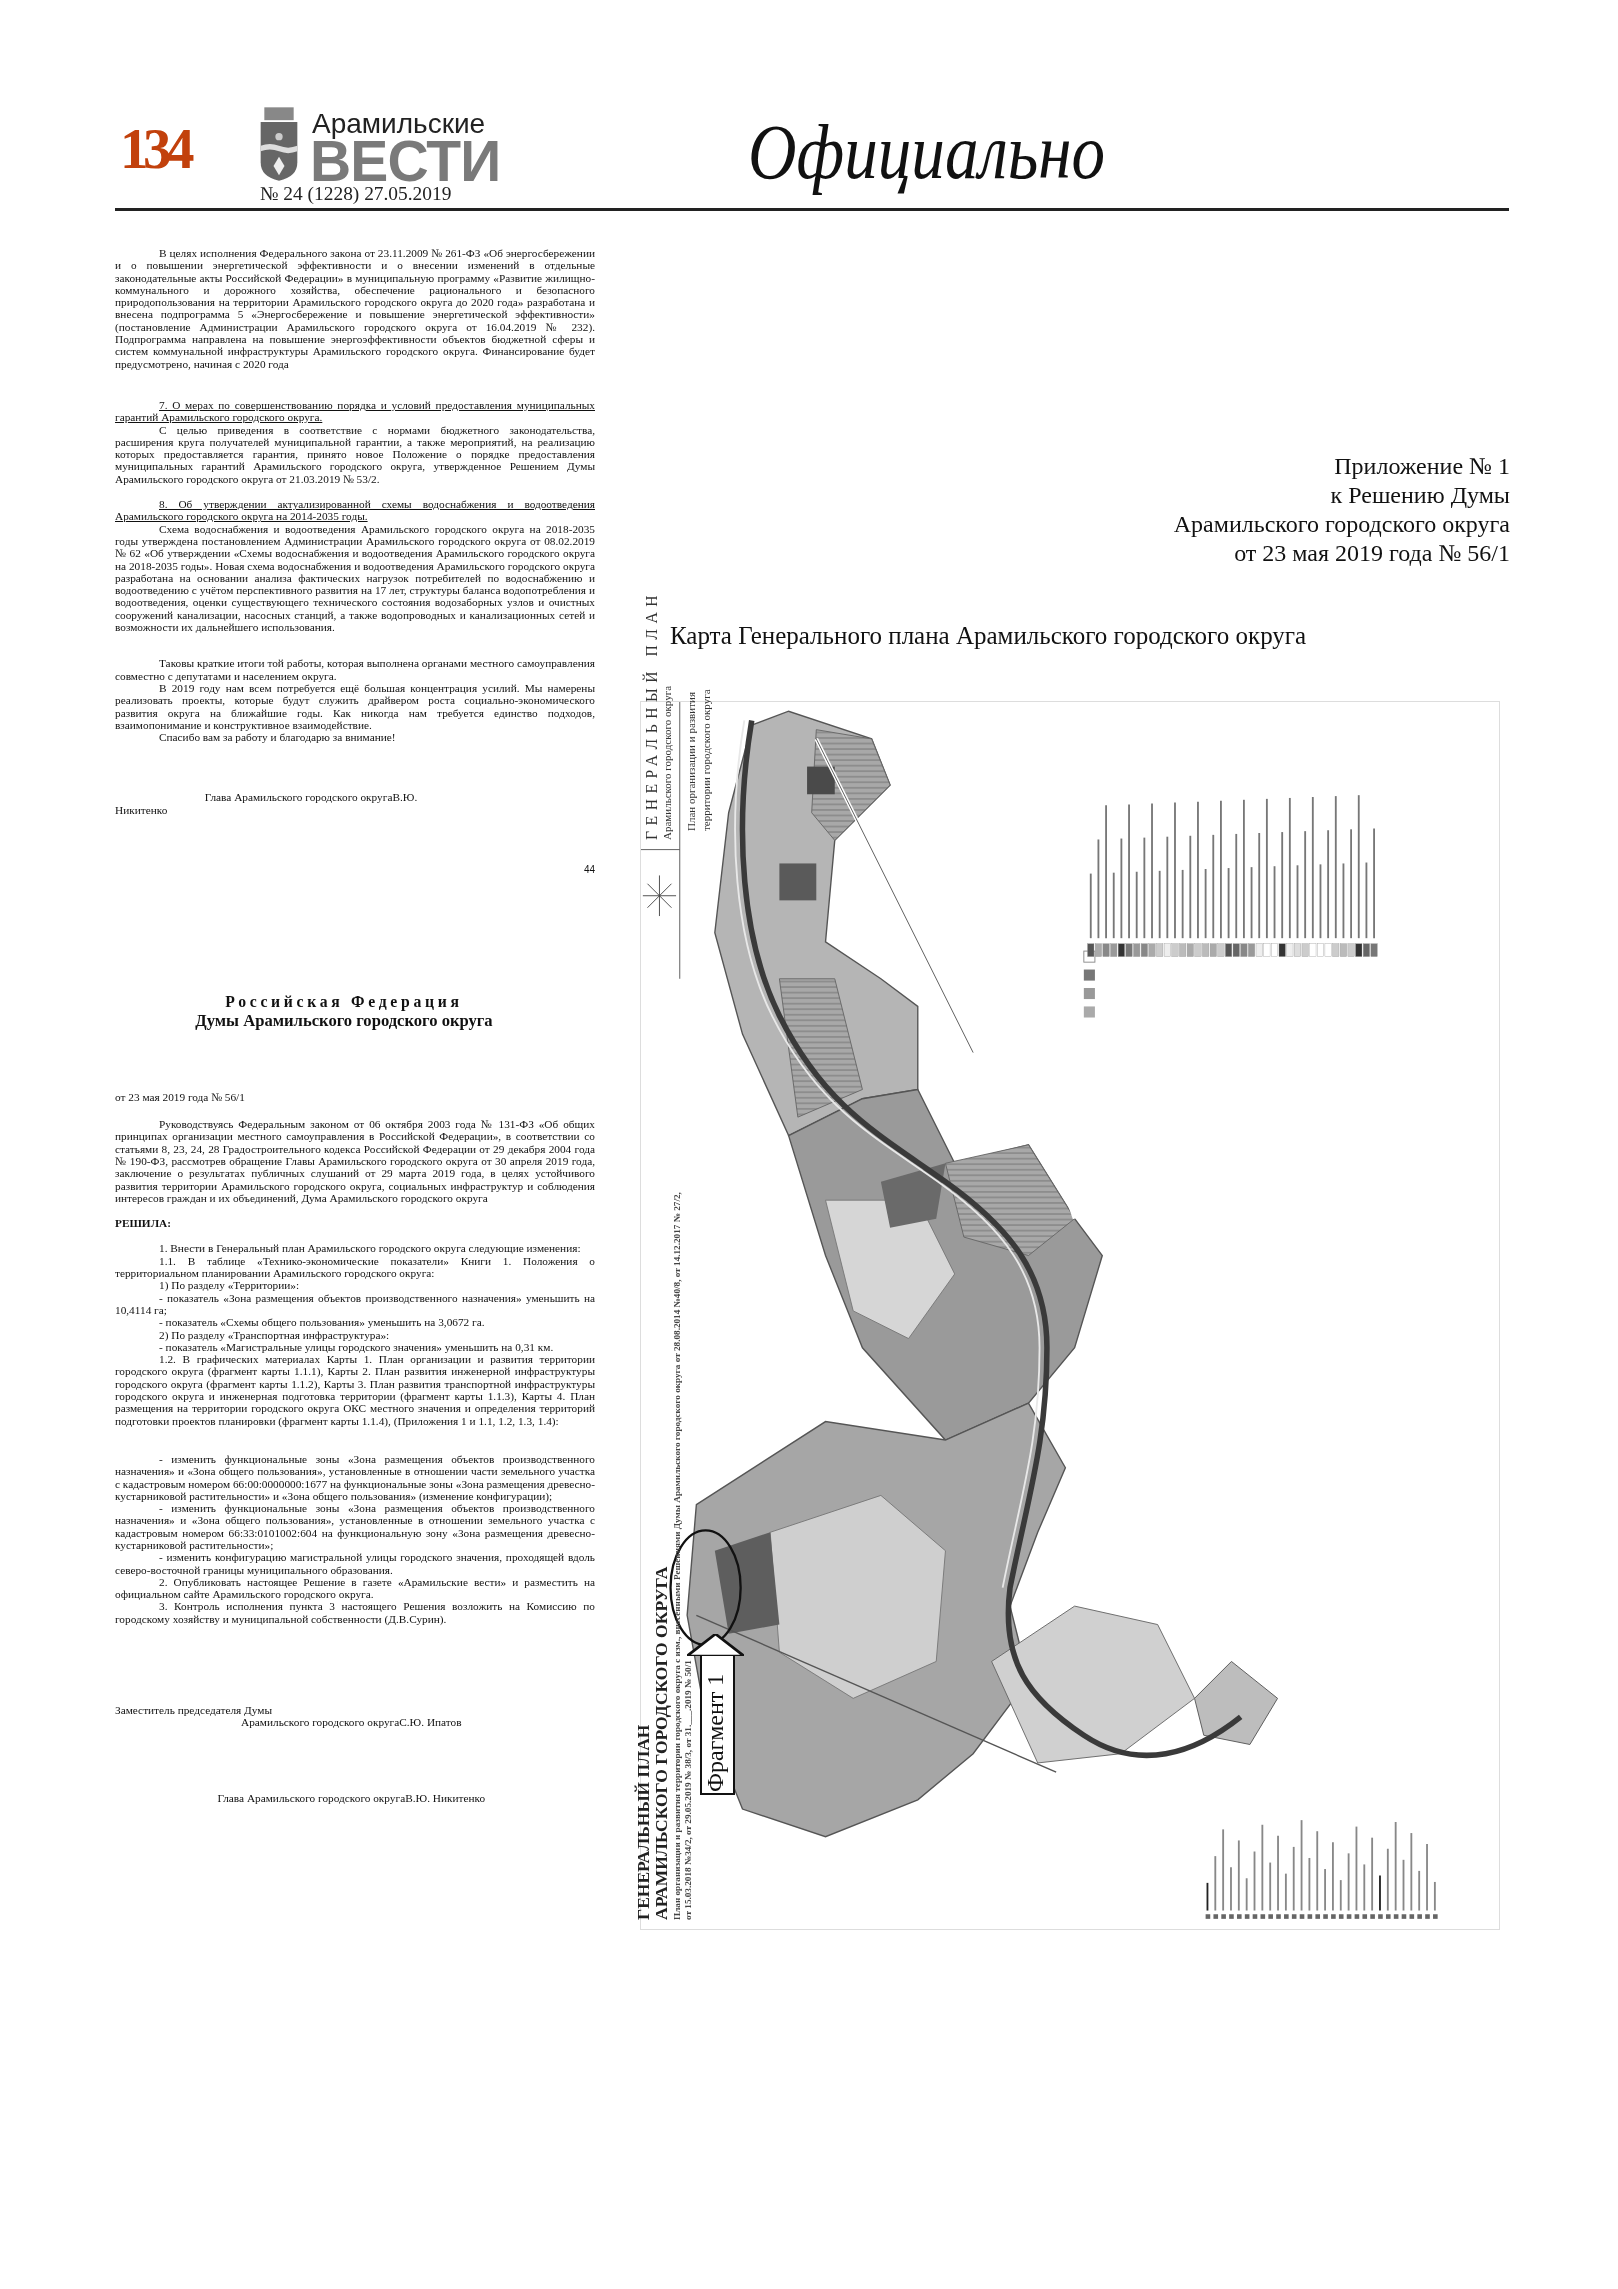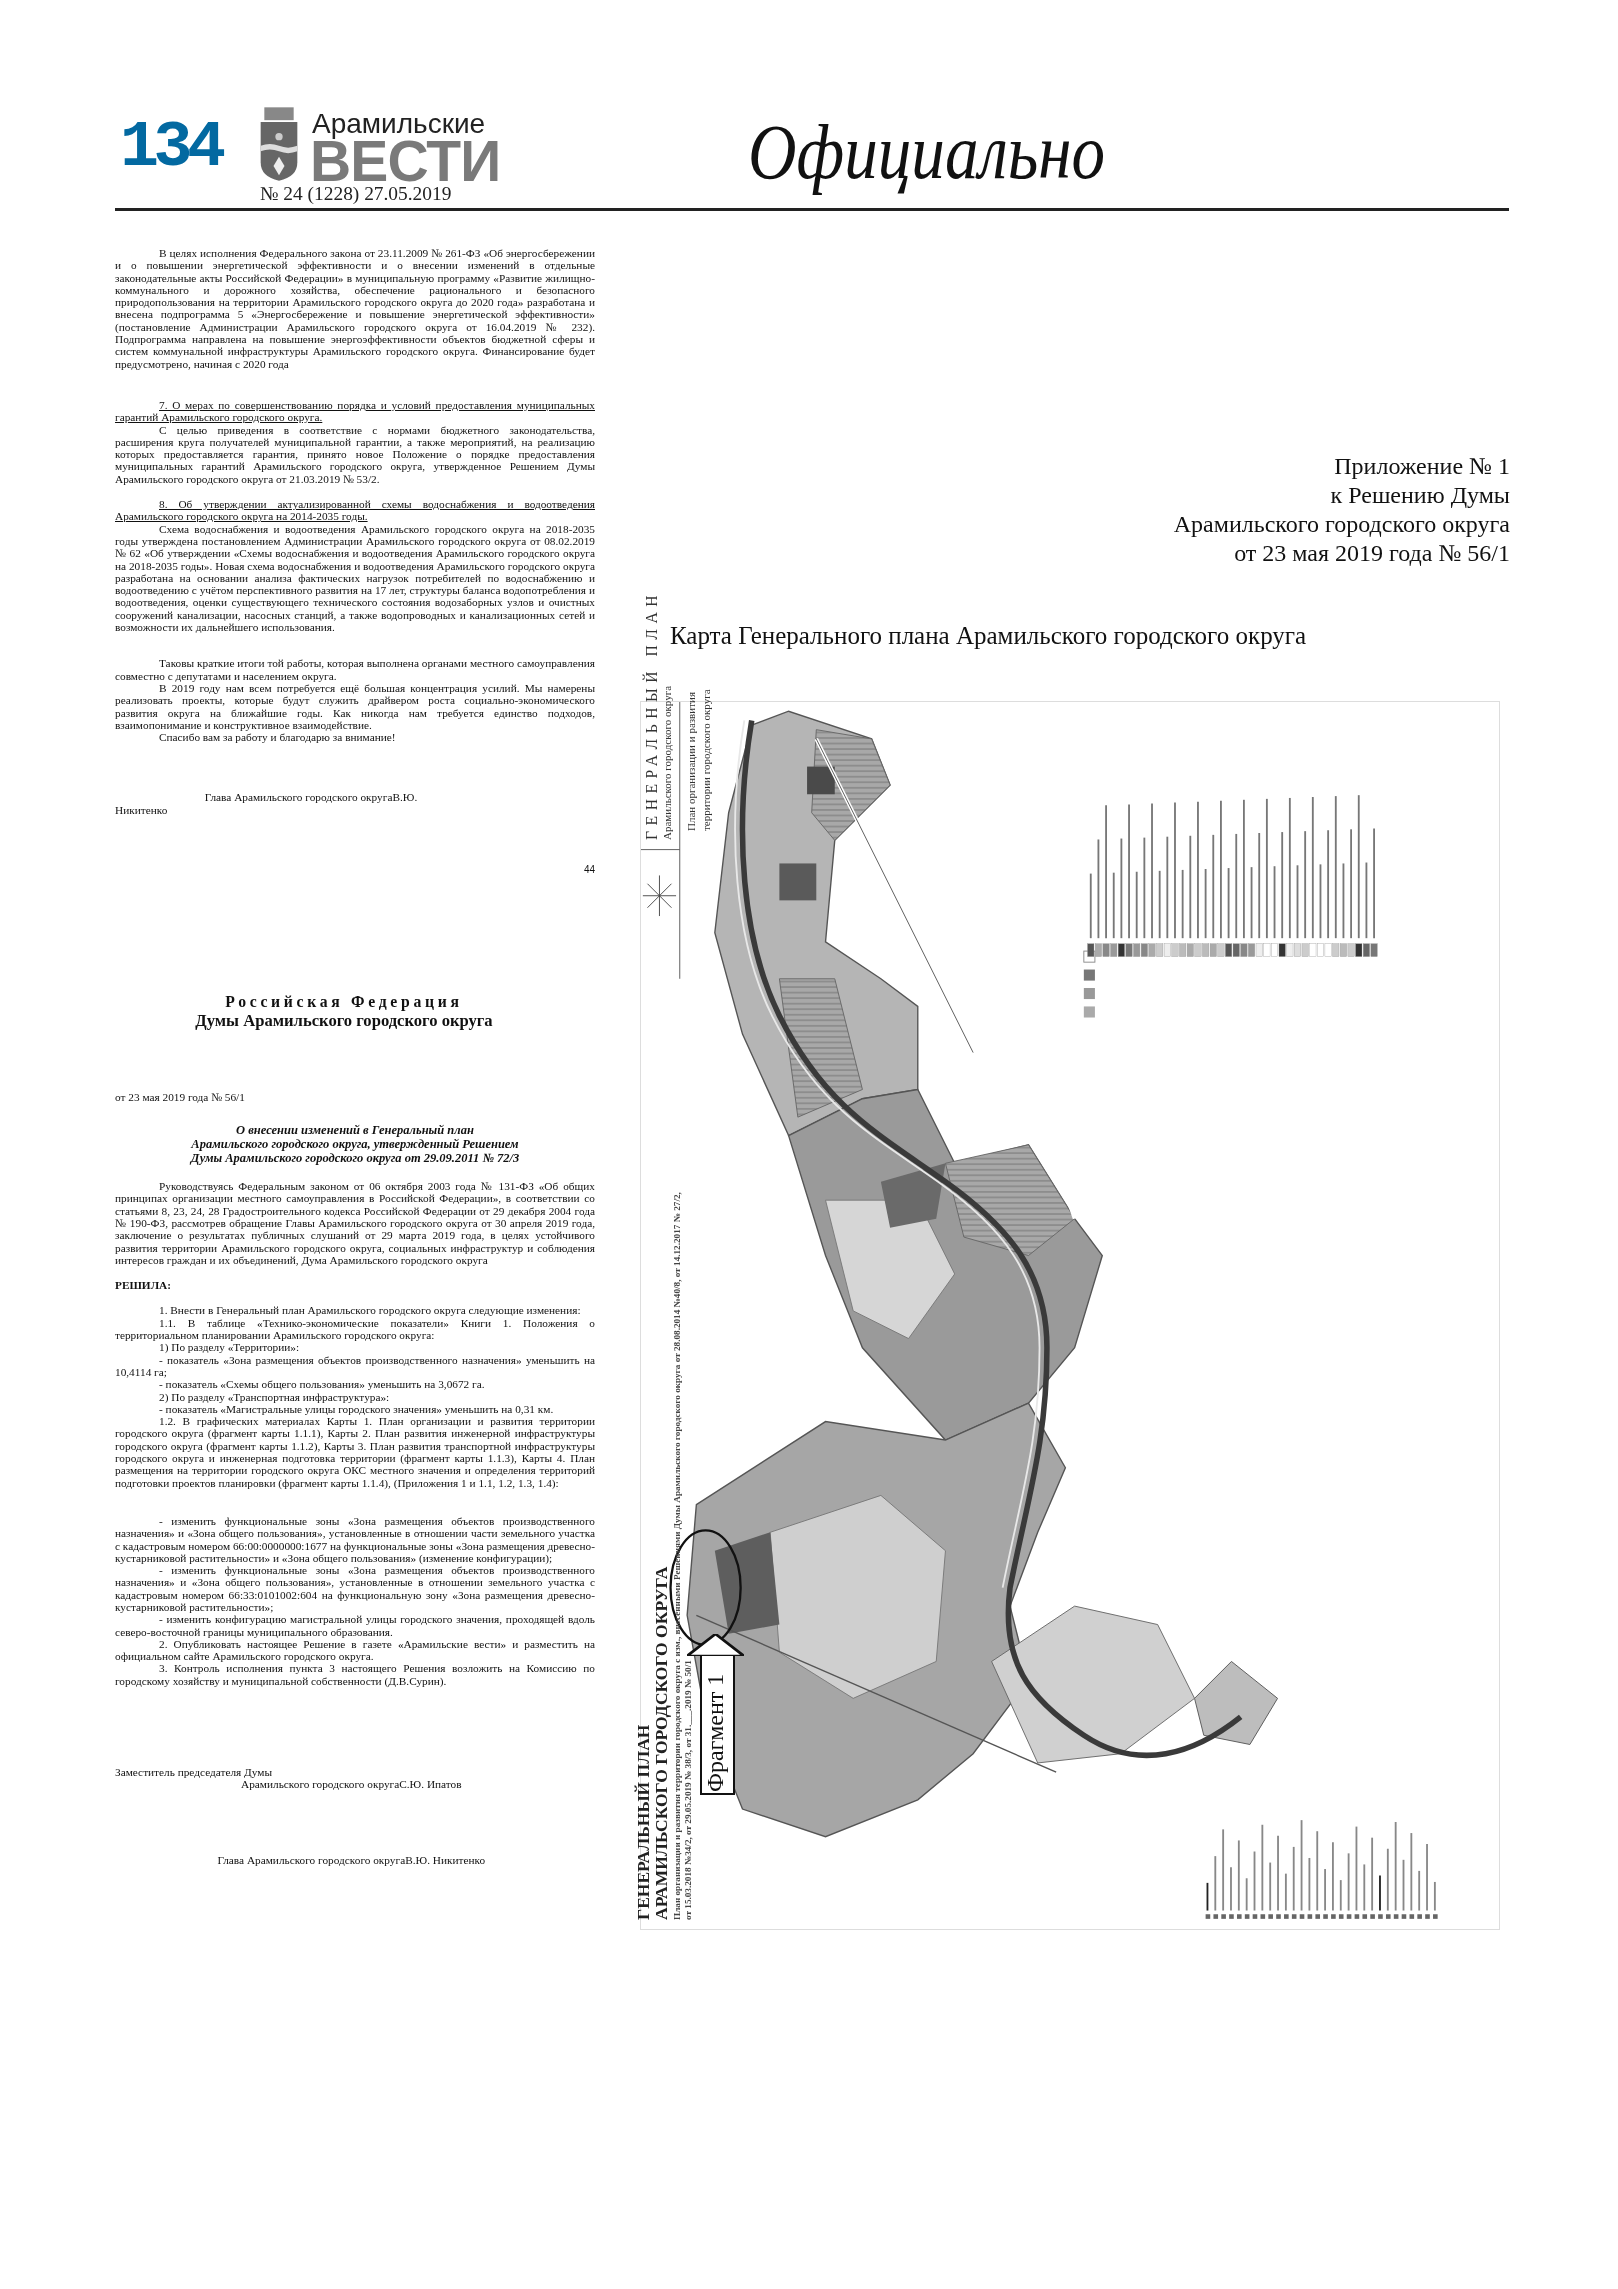--- a/index.html
+++ b/index.html
@@ -1,22 +1,22 @@
 <!DOCTYPE html>
 <html style="font-size:14.8px"><head>
 <meta charset="utf-8">
 <style>
   html, body { margin:0; padding:0; background:#fff; }
   body { width:1619px; height:2290px; position:relative; overflow:hidden; color:#111;
          font-family:"Liberation Serif", "DejaVu Serif", serif; }
   .abs { position:absolute; }
 
   
-  .page-num { left:120px; top:109px; font-family:Liberation Mono, monospace; font-weight:700;
-              font-size:65px; letter-spacing:-5.5px; line-height:79px; color:#0369a1; }
+  .page-num { left:120px; top:109px; font-family:Liberation Serif, serif; font-weight:700;
+              font-size:57px; letter-spacing:-5.5px; line-height:79px; color:#c2410c; }
   .crest { left:257px; top:105px; width:44px; height:78px; }
   .brand-top { left:312px; top:109px; font-family:"Liberation Sans", sans-serif; font-size:28px; color:#222; line-height:29.5px; }
   .brand-main { left:310px; top:135px; font-family:"Liberation Sans", sans-serif; font-weight:700;
                 font-size:57px; color:#7a7a7a; line-height:52px; letter-spacing:-0.9px; }
   .issue { left:260px; top:183px; font-size:19.4px; color:#222; }
   .section-title { left:748px; top:106px; font-family:"Liberation Serif", serif; font-style:italic;
                    font-size:79px; color:#111; line-height:92px; transform:scaleX(0.85); transform-origin:left; }
   .rule-top { left:115px; top:208px; width:1394px; height:2.8px; background:#222; }
 
   
@@ -79,25 +79,20 @@
   <div>Никитенко</div>
   <div style="text-align:right; margin-top:48px; font-family:'Liberation Sans', sans-serif; font-size:10px;">44</div>
 </div>
 
 <div class="decision-head" style="top:993px;">
   <div class="rf">Российская Федерация</div>
   <div class="duma">Думы Арамильского городского округа</div>
 </div>
 <div class="col" style="top:1091px;">
   <p class="noind">от 23 мая 2019 года № 56/1</p>
-  <div style="margin-top:20px;">
-    <div class="subtitle">О внесении изменений в Генеральный план</div>
-    <div class="subtitle">Арамильского городского округа, утвержденный Решением</div>
-    <div class="subtitle">Думы Арамильского городского округа от 29.09.2011 № 72/3</div>
-  </div>
   <p style="margin-top:14.8px;">Руководствуясь Федеральным законом от 06 октября 2003 года № 131-ФЗ «Об общих принципах организации местного самоуправления в Российской Федерации», в соответствии со статьями 8, 23, 24, 28 Градостроительного кодекса Российской Федерации от 29 декабря 2004 года № 190-ФЗ, рассмотрев обращение Главы Арамильского городского округа от 30 апреля 2019 года, заключение о результатах публичных слушаний от 29 марта 2019 года, в целях устойчивого развития территории Арамильского городского округа, социальных инфраструктур и соблюдения интересов граждан и их объединений, Дума Арамильского городского округа</p>
   <p class="noind" style="margin-top:13px; font-weight:700;">РЕШИЛА:</p>
   <p style="margin-top:13px;">1. Внести в Генеральный план Арамильского городского округа следующие изменения:</p>
   <p>1.1. В таблице «Технико-экономические показатели» Книги 1. Положения о территориальном планировании Арамильского городского округа:</p>
   <p>1) По разделу «Территории»:</p>
   <p>- показатель «Зона размещения объектов производственного назначения» уменьшить на 10,4114 га;</p>
   <p>- показатель «Схемы общего пользования» уменьшить на 3,0672 га.</p>
   <p>2) По разделу «Транспортная инфраструктура»:</p>
   <p>- показатель «Магистральные улицы городского значения» уменьшить на 0,31 км.</p>
   <p>1.2. В графических материалах Карты 1. План организации и развития территории городского округа (фрагмент карты 1.1.1), Карты 2. План развития инженерной инфраструктуры городского округа (фрагмент карты 1.1.2), Карты 3. План развития транспортной инфраструктуры городского округа и инженерная подготовка территории (фрагмент карты 1.1.3), Карты 4. План размещения на территории городского округа ОКС местного значения и определения территорий подготовки проектов планировки (фрагмент карты 1.1.4), (Приложения 1 и 1.1, 1.2, 1.3, 1.4):</p>

